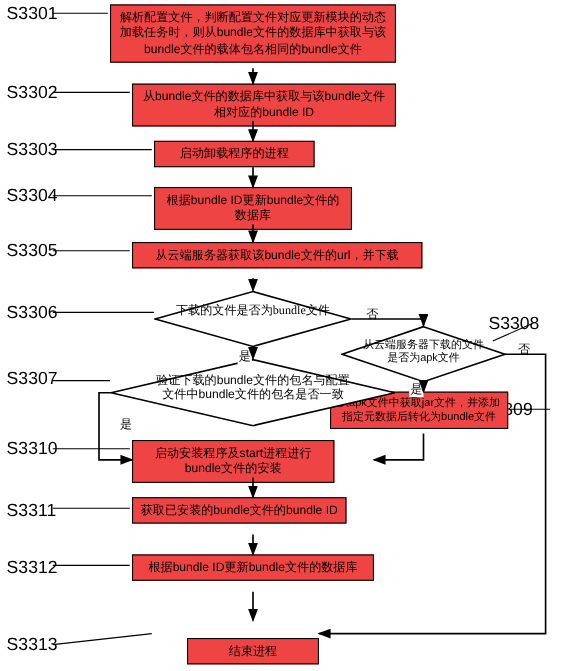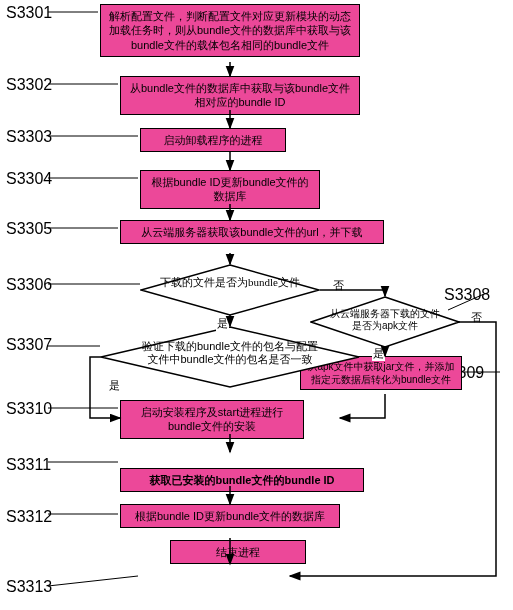--- a/index.html
+++ b/index.html
@@ -1,18 +1,18 @@
 <!DOCTYPE html>
 <html><head>
 <meta charset="utf-8">
 <style>
   * { box-sizing: border-box; margin: 0; padding: 0; }
   body { font-family: "SimSun", "Microsoft YaHei", sans-serif; font-size: 11px; background: #fff; width: 513px; height: 610px; position: relative; }
   .stage { position: absolute; left: 0; top: 0; width: 513px; height: 610px; }
-  .node { position: absolute; border: 1.5px solid #000; background: #ec4899; text-align: center; padding: 4px 6px; line-height: 1.3; }
+  .node { position: absolute; border: 1.5px solid #000; background: #ef4444; text-align: center; padding: 4px 6px; line-height: 1.3; }
   .label { position: absolute; font-size: 16px; }
   .diamond-wrap { position: absolute; }
   .diamond-text { position: absolute; text-align: center; line-height: 1.2; }
   svg.arrows { position: absolute; left:0; top:0; width:513px; height:610px; pointer-events:none; }
   .edge-label { position:absolute; font-size:11px; background:#fff; padding:0 1px; }
 </style>
 </head>
 <body>
 
 <div class="stage">
@@ -31,23 +31,23 @@
   <div class="label" style="left:6px; top:508px;">S3312</div>
   <div class="label" style="left:6px; top:578px;">S3313</div>
 
   <div class="node" style="left:100px; top:4px; width:260px;">解析配置文件，判断配置文件对应更新模块的动态加载任务时，则从bundle文件的数据库中获取与该bundle文件的载体包名相同的bundle文件</div>
   <div class="node" style="left:120px; top:76px; width:240px;">从bundle文件的数据库中获取与该bundle文件相对应的bundle ID</div>
   <div class="node" style="left:140px; top:128px; width:146px;">启动卸载程序的进程</div>
   <div class="node" style="left:140px; top:170px; width:180px;">根据bundle ID更新bundle文件的数据库</div>
   <div class="node" style="left:120px; top:220px; width:264px;">从云端服务器获取该bundle文件的url，并下载</div>
   <div class="node" style="left:300px; top:356px; width:162px; font-size:10px; padding:3px 4px;">从apk文件中获取jar文件，并添加指定元数据后转化为bundle文件</div>
   <div class="node" style="left:120px; top:400px; width:184px;">启动安装程序及start进程进行bundle文件的安装</div>
-  <div class="node" style="left:120px; top:468px; width:244px;font-weight:bold;">获取已安装的bundle文件的bundle ID</div>
+  <div class="node" style="left:120px; top:452px; width:195px;">获取已安装的bundle文件的bundle ID</div>
   <div class="node" style="left:120px; top:504px; width:220px;">根据bundle ID更新bundle文件的数据库</div>
-  <div class="node" style="left:170px; top:540px; width:136px;">结束进程</div>
+  <div class="node" style="left:170px; top:580px; width:120px;">结束进程</div>
 
   <div class="diamond-wrap" style="left:140px; top:264px; width:180px; height:52px;">
     <svg width="180" height="52" style="position:absolute;left:0;top:0;">
         <polygon points="90,1 179,26 90,51 1,26" fill="#fff" stroke="#000" stroke-width="1.5"></polygon>
       </svg>
     <div class="diamond-text" style="left:20px; top:12px; width:140px;font-family:Liberation Serif, serif;">下载的文件是否为bundle文件</div>
   </div>
 
   <div class="diamond-wrap" style="left:100px; top:326px; width:260px; height:62px;">
     <svg width="260" height="62" style="position:absolute;left:0;top:0;">

